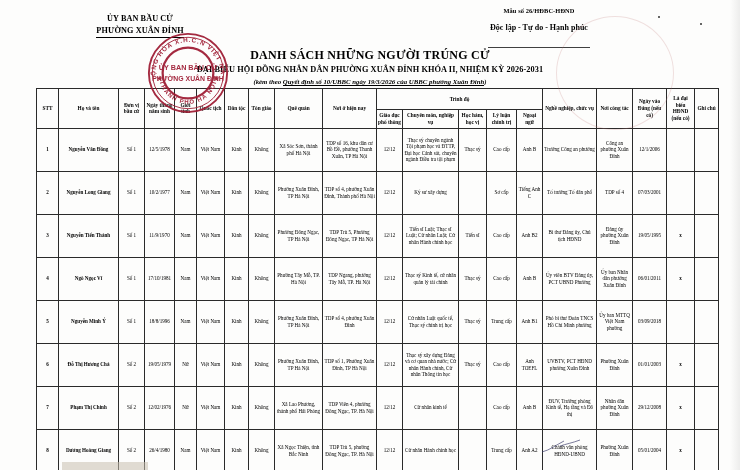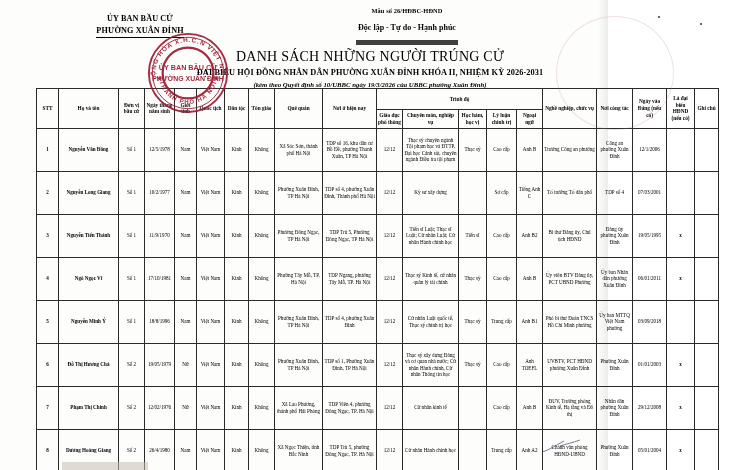--- a/index.html
+++ b/index.html
@@ -11,21 +11,21 @@
   body {
     width: 740px;
     height: 470px;
     overflow: hidden;
     font-family: "Liberation Serif", "DejaVu Serif", serif;
     color: #000;
     position: relative;
   }
   .page {
     position: relative;
-    width: 608px;
+    width: 740px;
     height: 470px;
     background: #fdfdfc;
   }
 
   
   .doc-header {
     position: relative;
     height: 46px;
   }
   .hdr-left {
@@ -61,22 +61,22 @@
   .nation {
     font-size: 8.6px;
     font-weight: bold;
     letter-spacing: .1px;
   }
   .motto {
     font-size: 8px;
     font-weight: bold;
     margin-top: 4px;
     display: inline-block;
-    border-bottom: 5px solid #404040;
-    padding: 0 2px 8px 2px;
+    border-bottom: 1px solid #404040;
+    padding: 0 2px 15px 2px;
   }
   .stray-dot-1 {
     position: absolute;
     left: 700px;
     top: 23px;
     width: 2px;
     height: 2px;
     background: #333;
     border-radius: 50%;
   }
@@ -92,22 +92,22 @@
 
   
   .title-block {
     position: absolute;
     left: 0;
     top: 46px;
     width: 740px;
     text-align: center;
   }
   .title-main {
-    font-size: 14px;
-    font-weight: normal;
+    font-size: 12px;
+    font-weight: bold;
     letter-spacing: .25px;
     line-height: 1.5;
   }
   .title-sub {
     font-size: 8.3px;
     font-weight: bold;
     letter-spacing: .1px;
     line-height: 1.5;
   }
   .title-note {

